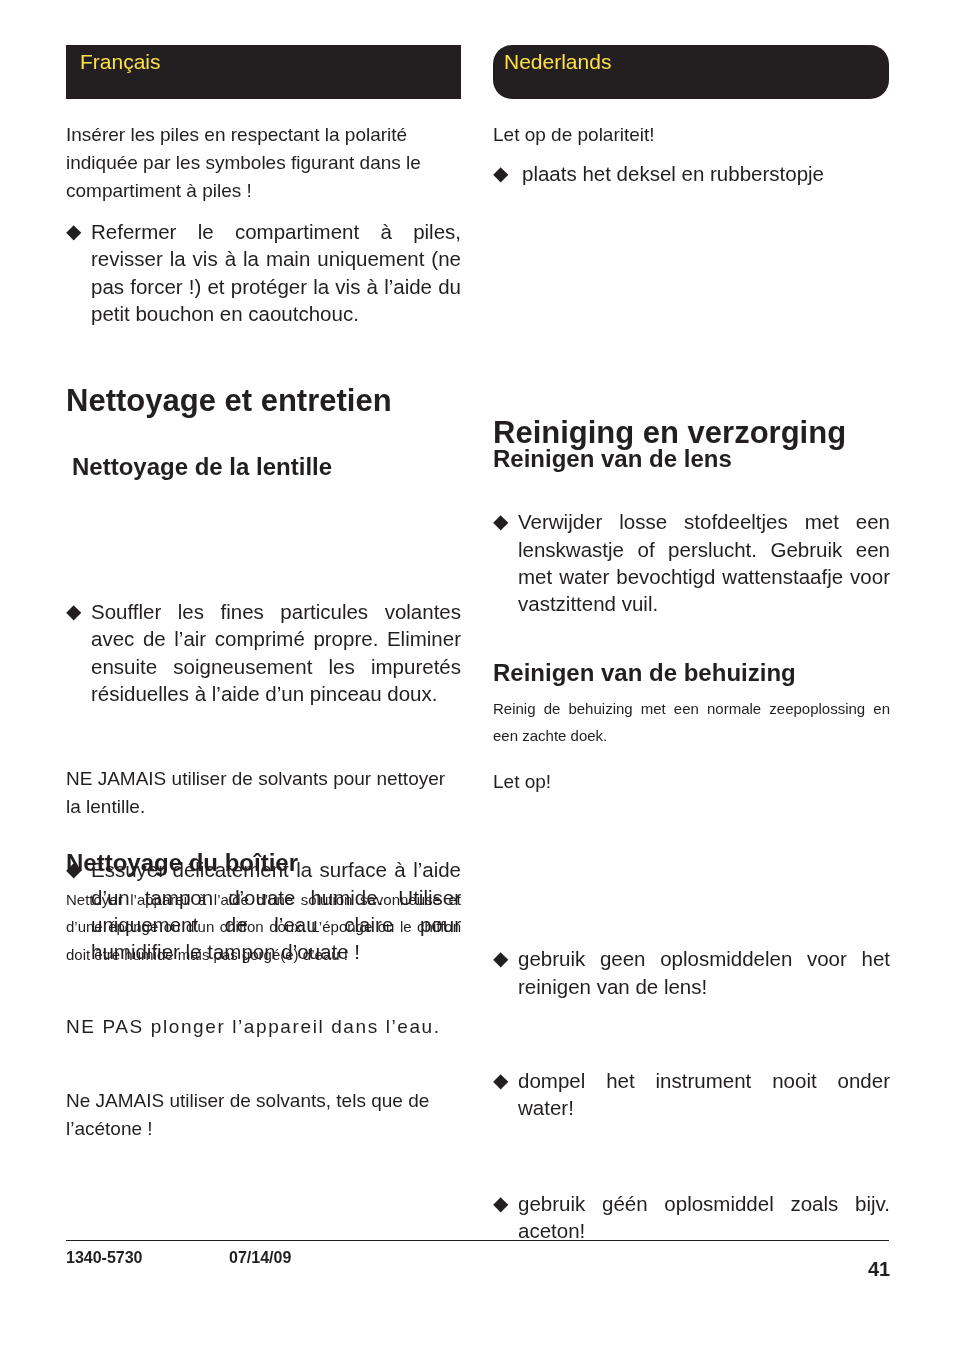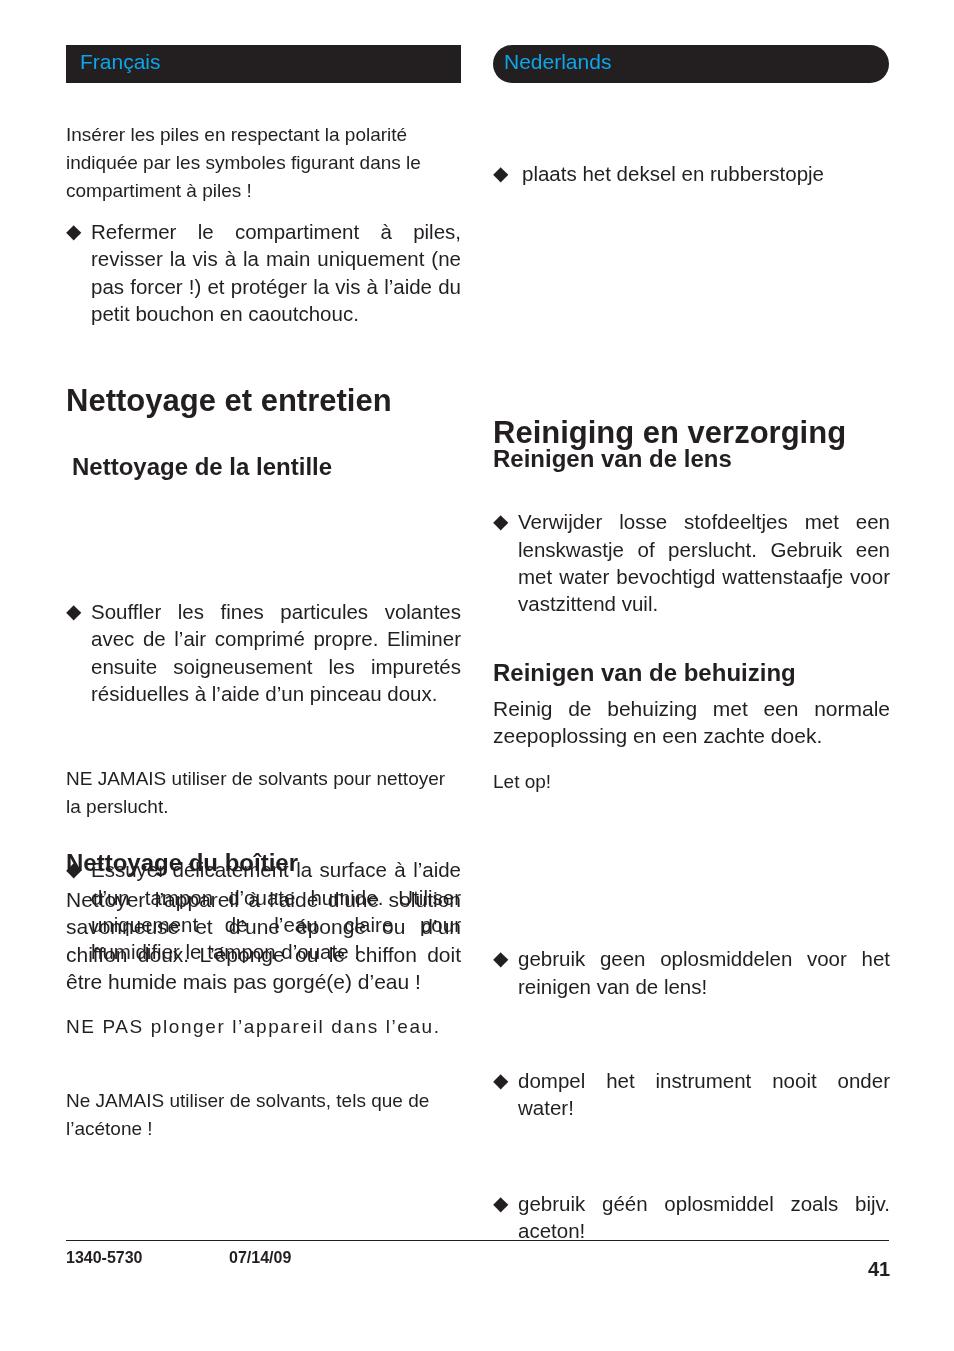--- a/index.html
+++ b/index.html
@@ -4,28 +4,28 @@
   <style>
     html, body { margin: 0; padding: 0; background: #ffffff; }
     body {
       width: 954px; height: 1351px; position: relative; overflow: hidden;
       font-family: "Liberation Sans", sans-serif; color: #231f20;
     }
     .col { position: absolute; top: 0; }
     #col-fr { left: 66px; width: 395px; }
     #col-nl { left: 493px; width: 397px; }
     .lang-bar {
-      position: absolute; top: 45px; height: 38px; background: #231f20; color: #0ea5e9;
+      position: absolute; top: 45px; height: 54px; background: #231f20; color: #fde047;
       font-size: 21px; line-height: 34px; padding-left: 14px; box-sizing: border-box;
     }
     #col-fr .lang-bar { left: 0; width: 395px; }
     #col-nl .lang-bar { left: 0; width: 396px; padding-left: 11px; border-radius: 19px; }
     .abs { position: absolute; left: 0; right: 0; }
     .bold-note { font-weight: normal; font-size: 19px; line-height: 28px; }
-    .body { font-size: 21px; line-height: 27.3px; text-align: justify; }
+    .body { font-size: 15px; line-height: 27.3px; text-align: justify; }
     .bullet { position: relative; padding-left: 25px; font-size: 20.5px; line-height: 27.3px; text-align: justify; }
     .bullet .diamond { position: absolute; left: 0; top: 0; font-size: 20px; }
     h1.sec { font-weight: bold; font-size: 31px; margin: 0; line-height: 36px; }
     h2.sub { font-weight: bold; font-size: 24px; margin: 0; line-height: 30px; }
     .footer-rule { position: absolute; left: 66px; width: 823px; top: 1240px; height: 0; border-top: 1.5px solid #231f20; }
     .footer-code { position: absolute; left: 66px; top: 1249px; font-size: 16px; font-weight: bold; }
     .footer-date { position: absolute; left: 229px; top: 1249px; font-size: 16px; font-weight: bold; }
     .page-num { position: absolute; left: 868px; top: 1258px; font-size: 20px; font-weight: bold; }
   </style>
 </head>
@@ -48,34 +48,35 @@
   <div class="abs bullet" style="top:489px;">
     <span class="diamond">◆</span>
     <span>Souffler les fines particules volantes avec de l’air comprimé propre. Eliminer ensuite soigneusement les impuretés résiduelles à l’aide d’un pinceau doux.</span>
   </div>
 
   <div class="abs bullet" style="top:638px;">
     <span class="diamond">◆</span>
     <span>Essuyer délicatement la surface à l’aide d’un tampon d’ouate humide. Utiliser uniquement de l’eau claire pour humidifier le tampon d’ouate !</span>
   </div>
 
-  <div class="abs bold-note" style="top:765px;">NE JAMAIS utiliser de solvants pour nettoyer la perslucht.</div>
+  <div class="abs bold-note" style="top:765px;">NE JAMAIS utiliser de solvants pour nettoyer la lentille.</div>
 
   <h2 class="abs sub" style="top:848px;">Nettoyage du boîtier</h2>
 
   <div class="abs bold-note" style="top:1013px; letter-spacing:1.6px;">NE PAS plonger l’appareil dans l’eau.</div>
 
   <div class="abs body" style="top:886px;">Nettoyer l’appareil à l’aide d’une solution savonneuse et d’une éponge ou d’un chiffon doux. L’éponge ou le chiffon doit être humide mais pas gorgé(e) d’eau !</div>
 
   <div class="abs bold-note" style="top:1087px;">Ne JAMAIS utiliser de solvants, tels que de l’acétone !</div>
 </div>
 
 <div class="col" id="col-nl">
   <div class="lang-bar">Nederlands</div>
 
+  <div class="abs bold-note" style="top:121px;">Let op de polariteit!</div>
 
   <div class="abs bullet" style="top:160px; padding-left:29px;">
     <span class="diamond">◆</span>
     <span>plaats het deksel en rubberstopje</span>
   </div>
 
   <h1 class="abs sec" style="top:371px;margin-top:44px;">Reiniging en verzorging</h1>
 
   <h2 class="abs sub" style="top:444px;">Reinigen van de lens</h2>
 

